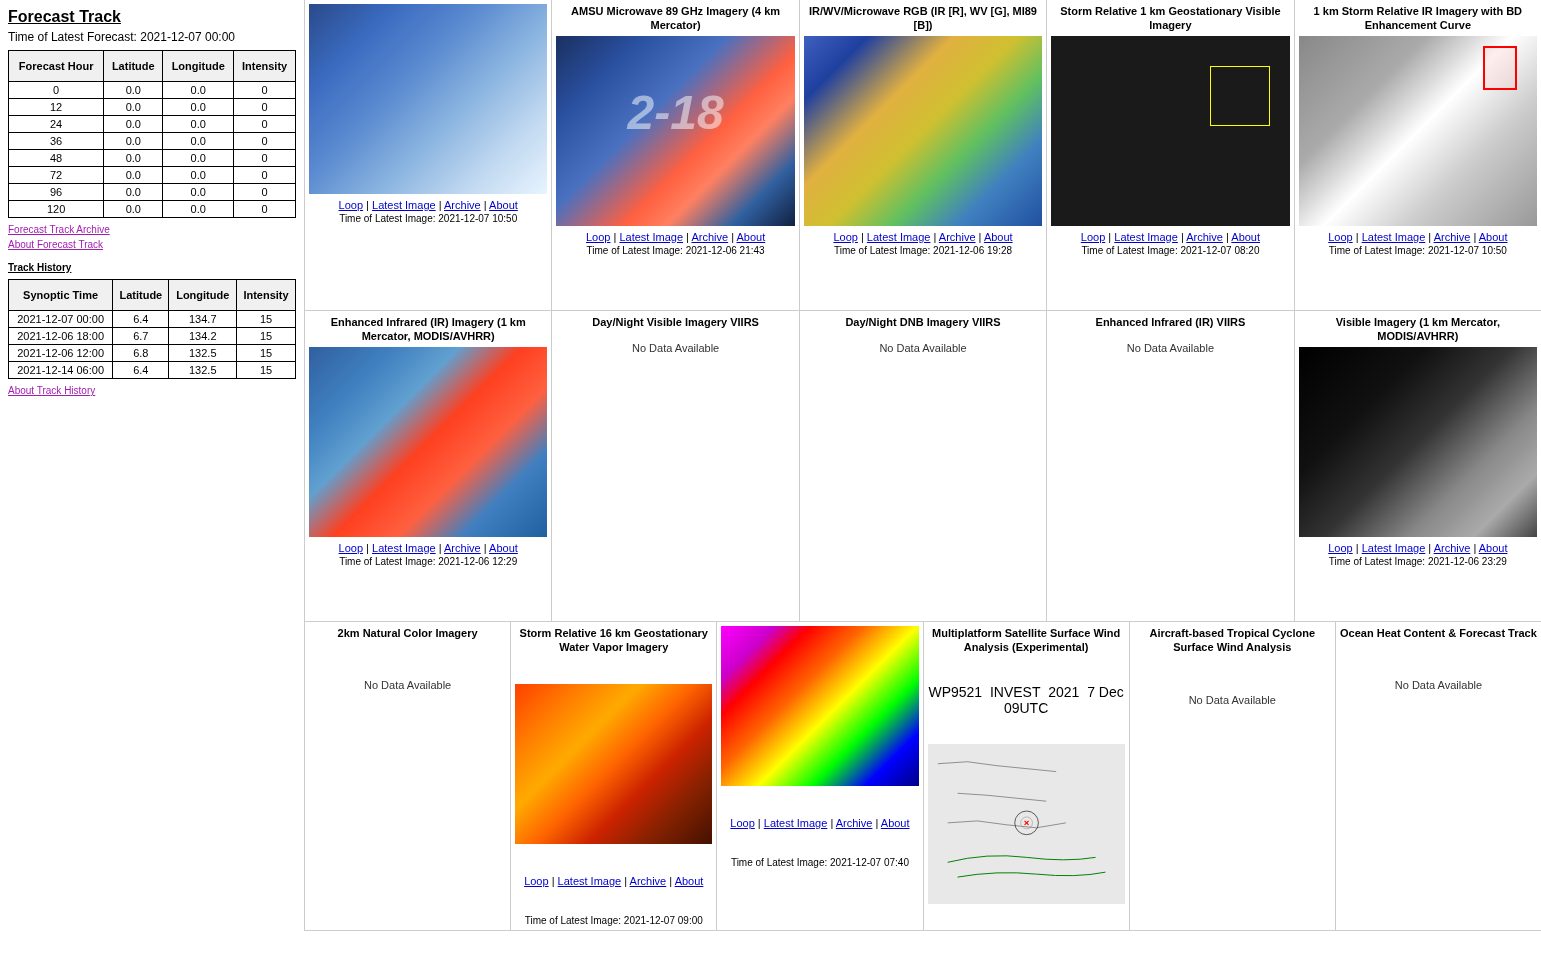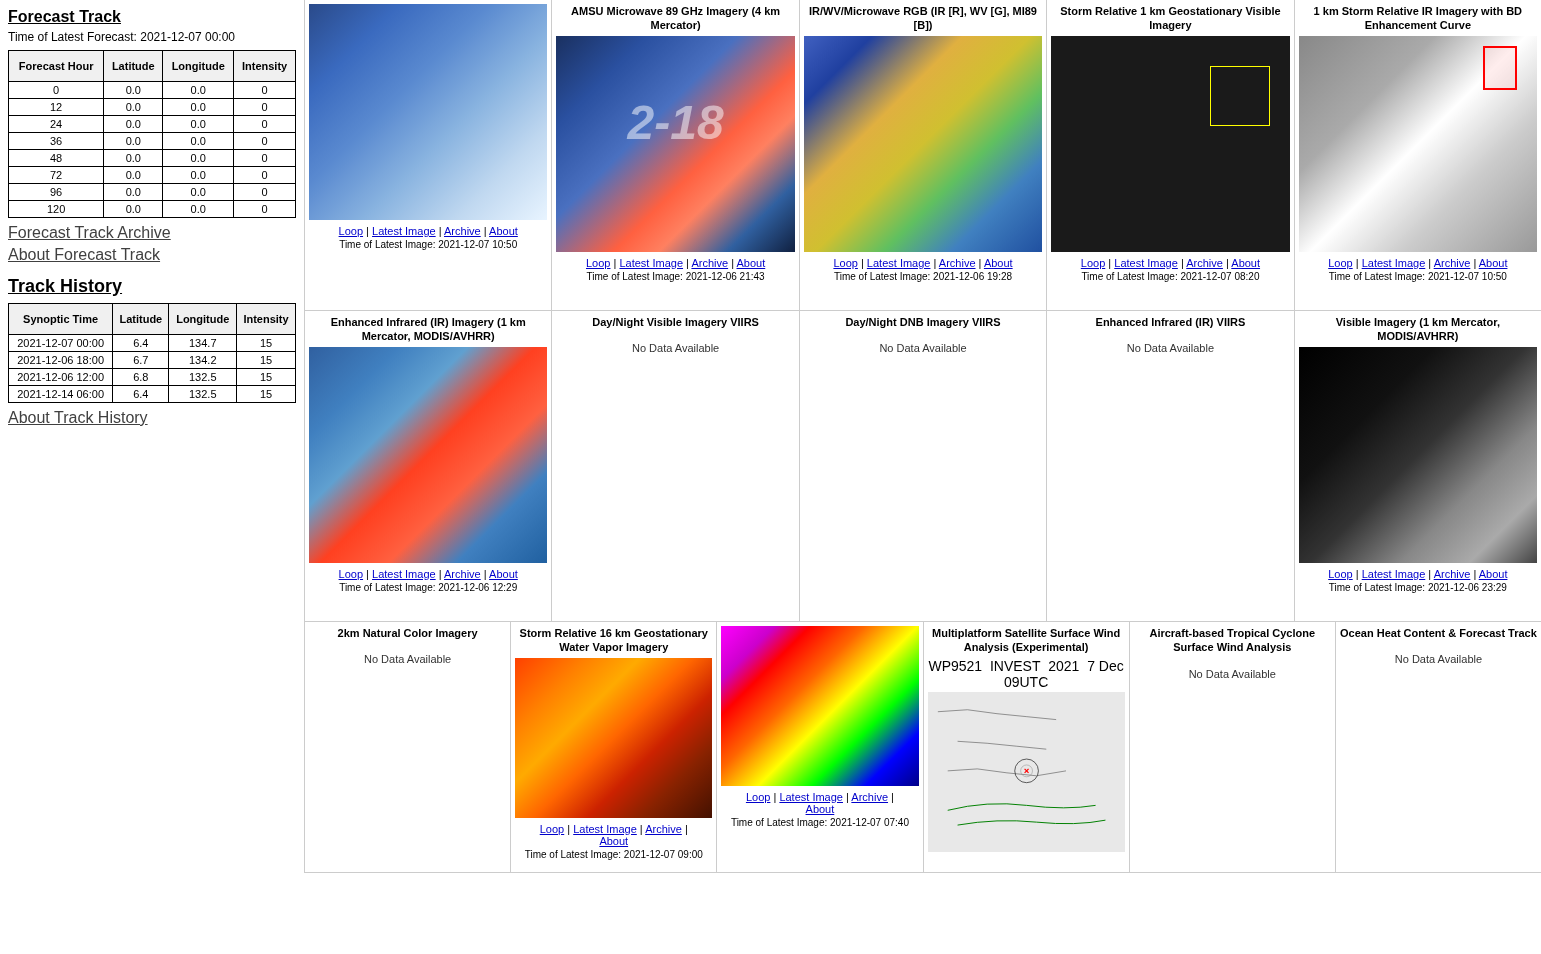--- a/index.html
+++ b/index.html
@@ -16,35 +16,35 @@
     }
     
     .sidebar h2 {
       font-size: 16px;
       font-weight: bold;
       margin-bottom: 4px;
       text-decoration: underline;
     }
     
     .sidebar h3 {
-      font-size: 18px;
+      font-size: 10px;
       font-weight: bold;
       text-decoration: underline;
       margin: 12px 0 4px 0;
     }
     
     .sidebar p {
       font-size: 12px;
       margin-bottom: 6px;
     }
     
     .sidebar a {
-      color: #404040;
+      color: #a21caf;
       text-decoration: underline;
-      font-size: 16px;
+      font-size: 10px;
       display: block;
       margin: 4px 0;
     }
     
     table.forecast-table, table.history-table {
       border-collapse: collapse;
       font-size: 11px;
       width: 100%;
       margin: 6px 0;
     }
@@ -97,31 +97,31 @@
     }
     
     .grid-cell .no-data {
       font-size: 11px;
       color: #333;
       margin-top: 10px;
     }
     
     .sat-image {
       width: 100%;
-      height: 216px;
+      height: 190px;
       background: #888;
       margin-bottom: 3px;
       position: relative;
       overflow: hidden;
     }
     
     .image-links {
       font-size: 11px;
       text-align: center;
-      margin: 2px 16px;
+      margin: 2px 0;
     }
     
     .image-links a {
       color: #0000cc;
       text-decoration: underline;
     }
     
     .image-time {
       font-size: 10px;
       text-align: center;
@@ -151,20 +151,21 @@
       background: rgba(255,200,200,0.3);
     }
     
     .wind-lines {
       position: absolute;
       top: 0; left: 0; right: 0; bottom: 0;
     }
     
     .grid-row-bottom .grid-cell {
       min-height: 250px;
+      gap: 26px;
     }
     
     .bottom-image {
       width: 100%;
       height: 160px;
       margin-bottom: 3px;
     }
   </style>
 </head>
 <body>

